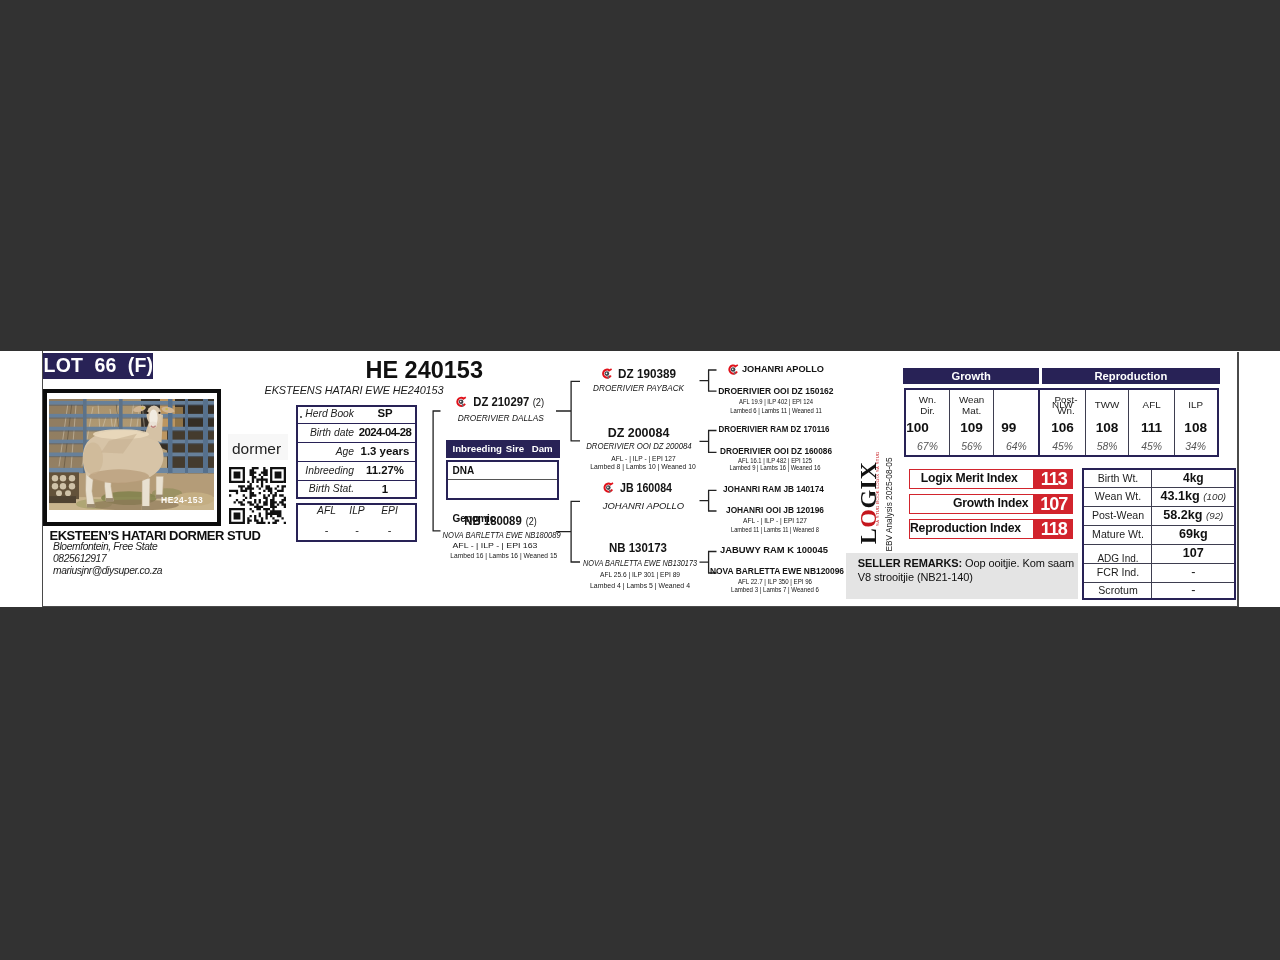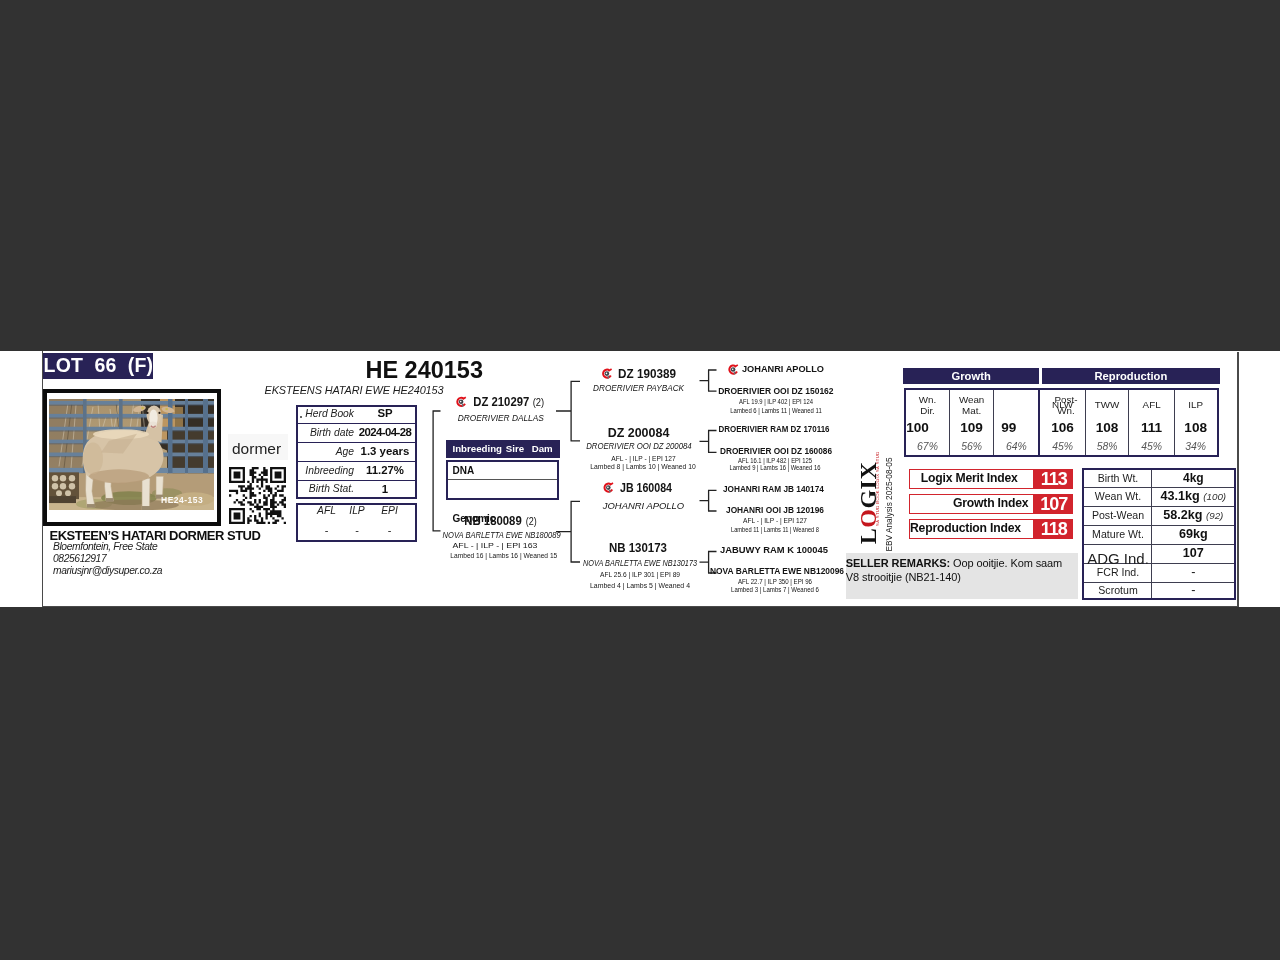--- a/index.html
+++ b/index.html
@@ -272,20 +272,20 @@
     <b>4kg</b>
   </div>
 <div class="a fx" style="left:1085px;top:486.8px;width:66px;height:19.0px;font-size:10.6px;color:#1d1d1d">Wean Wt.</div>
 <div class="a fx" style="left:1152.3px;top:486.8px;width:82px;height:19.0px;font-size:12.6px;color:#101010"><b>43.1kg</b>&nbsp;<i style="font-size:9.8px;font-weight:400;color:#333">(100)</i></div>
 <div class="a fx" style="left:1085px;top:505.8px;width:66px;height:18.9px;font-size:10.6px;color:#1d1d1d">Post-Wean</div>
 <div class="a fx" style="left:1152.3px;top:505.8px;width:82px;height:18.9px;font-size:12.6px;color:#101010"><b>58.2kg</b>&nbsp;<i style="font-size:9.8px;font-weight:400;color:#333">(92)</i></div>
 <div class="a fx" style="left:1085px;top:524.7px;width:66px;height:18.9px;font-size:10.6px;color:#1d1d1d">Mature Wt.</div>
 <div class="a fx" style="left:1152.3px;top:524.7px;width:82px;height:18.9px;font-size:12.6px;color:#101010">
     <b>69kg</b>
   </div>
-<div class="a fx" style="left:1085px;top:543.6px;width:66px;height:29px;font-size:15px;color:#1d1d1d">ADG Ind.</div>
+<div class="a fx" style="left:1085px;top:543.6px;width:66px;height:29px;font-size:10px;color:#1d1d1d">ADG Ind.</div>
 <div class="a fx" style="left:1152.3px;top:543.6px;width:82px;height:18.9px;font-size:12.6px;color:#101010">
     <b>107</b>
   </div>
 <div class="a fx" style="left:1085px;top:562.5px;width:66px;height:19.0px;font-size:10.6px;color:#1d1d1d">FCR Ind.</div>
 <div class="a fx" style="left:1152.3px;top:562.5px;width:82px;height:19.0px;font-size:12.6px;color:#101010">-</div>
 <div class="a fx" style="left:1085px;top:581.5px;width:66px;height:16.9px;font-size:10.6px;color:#1d1d1d">Scrotum</div>
 <div class="a fx" style="left:1152.3px;top:581.5px;width:82px;height:16.9px;font-size:12.6px;color:#101010">-</div>
-<div class="a" style="left:845.8px;top:553.2px;width:232.2px;height:45.8px;background:#e4e4e4;padding:3px 0;font-size:11px;letter-spacing:-0.1px;line-height:14.3px;color:#101010;white-space:nowrap"><b>SELLER REMARKS:</b> Oop ooitjie. Kom saam<br>V8 strooitjie (NB21-140)</div>
+<div class="a" style="left:845.8px;top:553.2px;width:232.2px;height:45.8px;background:#e4e4e4;padding:3px 12px;font-size:11px;letter-spacing:-0.1px;line-height:14.3px;color:#101010;white-space:nowrap"><b>SELLER REMARKS:</b> Oop ooitjie. Kom saam<br>V8 strooitjie (NB21-140)</div>
 </body></html>

